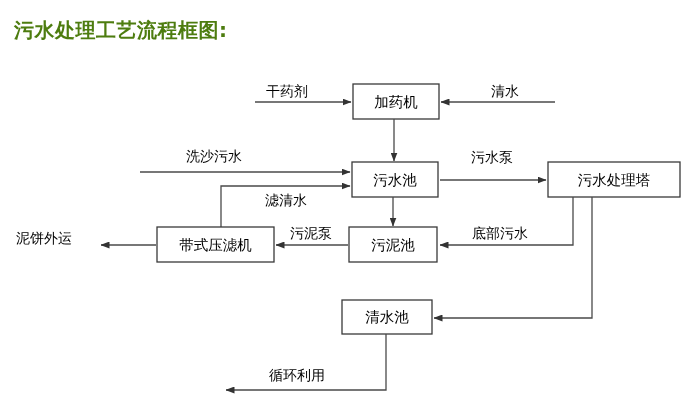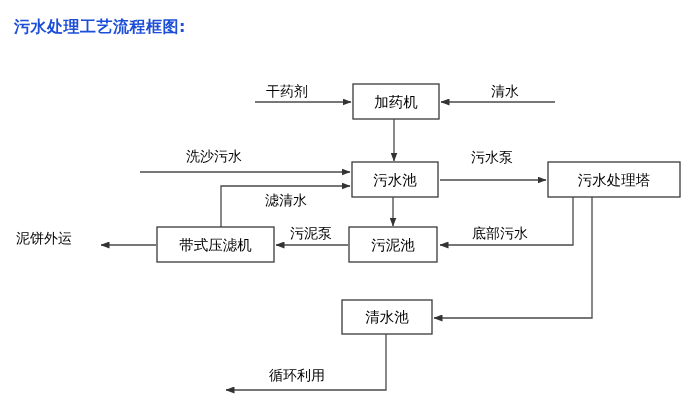--- a/index.html
+++ b/index.html
@@ -15,23 +15,23 @@
     position: relative;
     width: 700px;
     height: 420px;
     background: #ffffff;
     overflow: hidden;
   }
   #diagram-title {
     position: absolute;
     left: 14px;
     top: 17px;
-    font-size: 16px;
+    font-size: 20px;
     font-weight: bold;
-    color: #1d4ed8;
+    color: #4d7c0f;
     letter-spacing: 0.5px;
     white-space: nowrap;
   }
   svg#flow-svg {
     position: absolute;
     left: 0;
     top: 0;
     width: 700px;
     height: 420px;
   }

